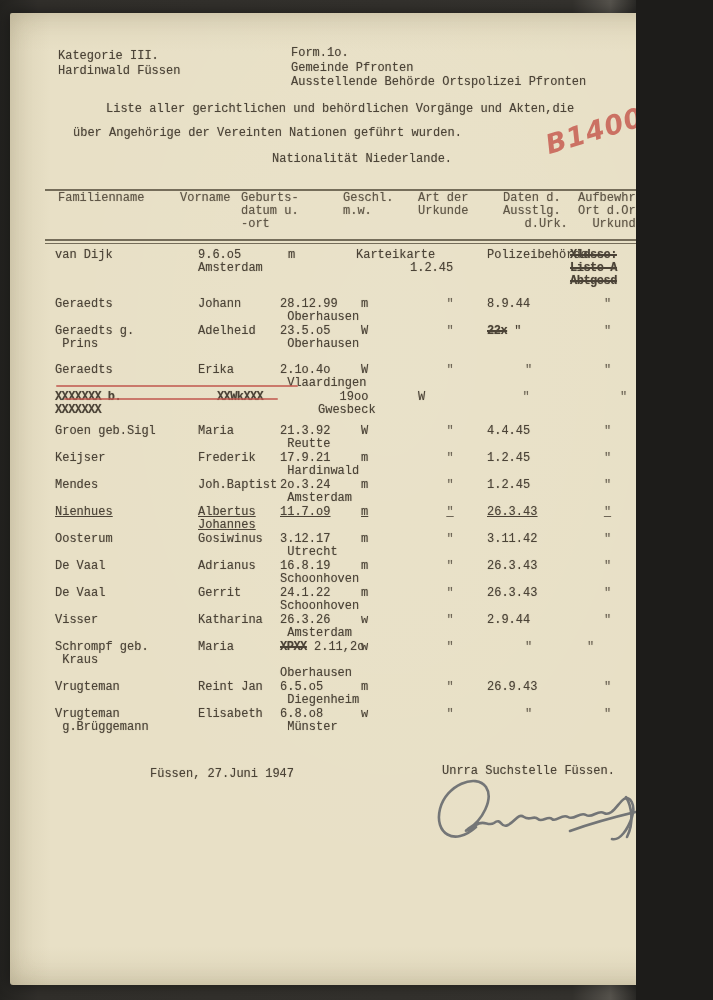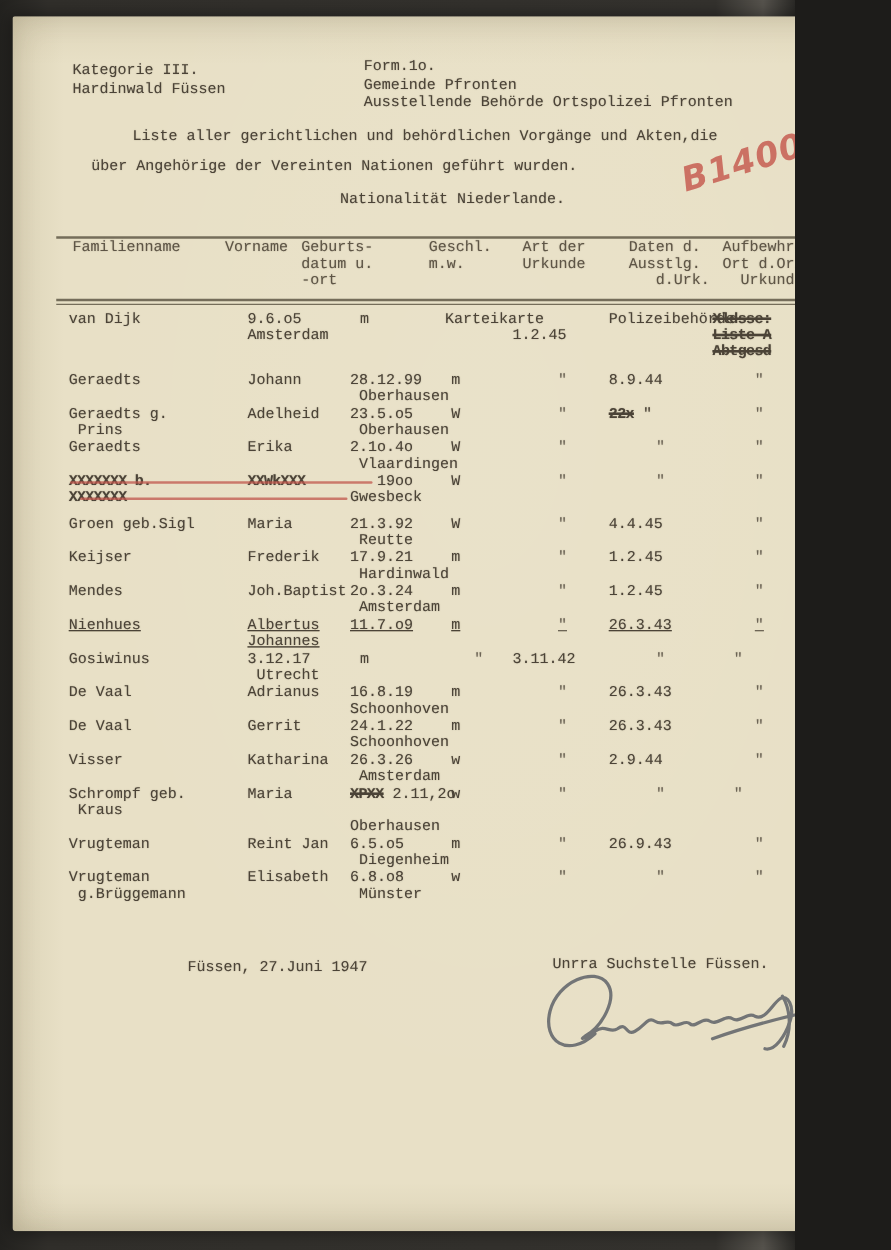--- a/index.html
+++ b/index.html
@@ -105,41 +105,41 @@
         <div class="row" style="margin-bottom: 1px;">
           <div class="cell c0"><div class="line">Geraedts</div></div>
           <div class="cell c1"><div class="line">Johann</div></div>
           <div class="cell c2"><div class="line">28.12.99</div><div class="line"> Oberhausen</div></div>
           <div class="cell c3"><div class="line">m</div></div>
           <div class="cell c4"><div class="line ditto">"</div></div>
           <div class="cell c5"><div class="line">8.9.44</div></div>
           <div class="cell c6"><div class="line ditto">"</div></div>
           <div class="cell c7"><div class="line ditto">"</div></div>
         </div>
-        <div class="row" style="margin-bottom: 1px;">
+        <div class="row" style="margin-bottom: 13px;">
           <div class="cell c0"><div class="line">Geraedts g.</div><div class="line"> Prins</div></div>
           <div class="cell c1"><div class="line">Adelheid</div></div>
           <div class="cell c2"><div class="line">23.5.o5</div><div class="line"> Oberhausen</div></div>
           <div class="cell c3"><div class="line">W</div></div>
           <div class="cell c4"><div class="line ditto">"</div></div>
           <div class="cell c5"><div class="line"><span class="struck">22x</span><span> "</span></div></div>
           <div class="cell c6"><div class="line ditto">"</div></div>
           <div class="cell c7"><div class="line ditto">"</div></div>
         </div>
         <div class="row" style="margin-bottom: 1px;">
           <div class="cell c0"><div class="line">Geraedts</div></div>
           <div class="cell c1"><div class="line">Erika</div></div>
           <div class="cell c2"><div class="line">2.1o.4o</div><div class="line"> Vlaardingen</div></div>
           <div class="cell c3"><div class="line">W</div></div>
           <div class="cell c4"><div class="line ditto">"</div></div>
           <div class="cell c5"><div class="line ditto">"</div></div>
           <div class="cell c6"><div class="line ditto">"</div></div>
           <div class="cell c7"><div class="line ditto">"</div></div>
         </div>
-        <div class="row" style="margin-bottom: 8px;">
+        <div class="row" style="margin-bottom: 8px; gap: 19px;">
           <div class="cell c0"><div class="line"><span class="xover">XXXXXXX b.</span></div><div class="line"><span class="xover">XXXXXXX</span></div></div>
           <div class="cell c1"><div class="line"><span class="xover">XXWkXXX</span></div></div>
           <div class="cell c2"><div class="line">   19oo</div><div class="line">Gwesbeck</div></div>
           <div class="cell c3"><div class="line">W</div></div>
           <div class="cell c4"><div class="line ditto">"</div></div>
           <div class="cell c5"><div class="line ditto">"</div></div>
           <div class="cell c6"><div class="line ditto">"</div></div>
           <div class="cell c7"><div class="line ditto">"</div></div>
         </div>
         <div class="row" style="margin-bottom: 1px;">
@@ -176,20 +176,21 @@
           <div class="cell c0"><div class="line">Nienhues</div></div>
           <div class="cell c1"><div class="line">Albertus</div><div class="line">Johannes</div></div>
           <div class="cell c2"><div class="line">11.7.o9</div></div>
           <div class="cell c3"><div class="line">m</div></div>
           <div class="cell c4"><div class="line ditto">"</div></div>
           <div class="cell c5"><div class="line">26.3.43</div></div>
           <div class="cell c6"><div class="line ditto">"</div></div>
           <div class="cell c7"><div class="line ditto">"</div></div>
         </div>
         <div class="row" style="margin-bottom: 1px;">
+          <div class="cell c0"><div class="line">Oosterum</div></div>
           <div class="cell c1"><div class="line">Gosiwinus</div></div>
           <div class="cell c2"><div class="line">3.12.17</div><div class="line"> Utrecht</div></div>
           <div class="cell c3"><div class="line">m</div></div>
           <div class="cell c4"><div class="line ditto">"</div></div>
           <div class="cell c5"><div class="line">3.11.42</div></div>
           <div class="cell c6"><div class="line ditto">"</div></div>
           <div class="cell c7"><div class="line ditto">"</div></div>
         </div>
         <div class="row" style="margin-bottom: 1px;">
           <div class="cell c0"><div class="line">De Vaal</div></div>

